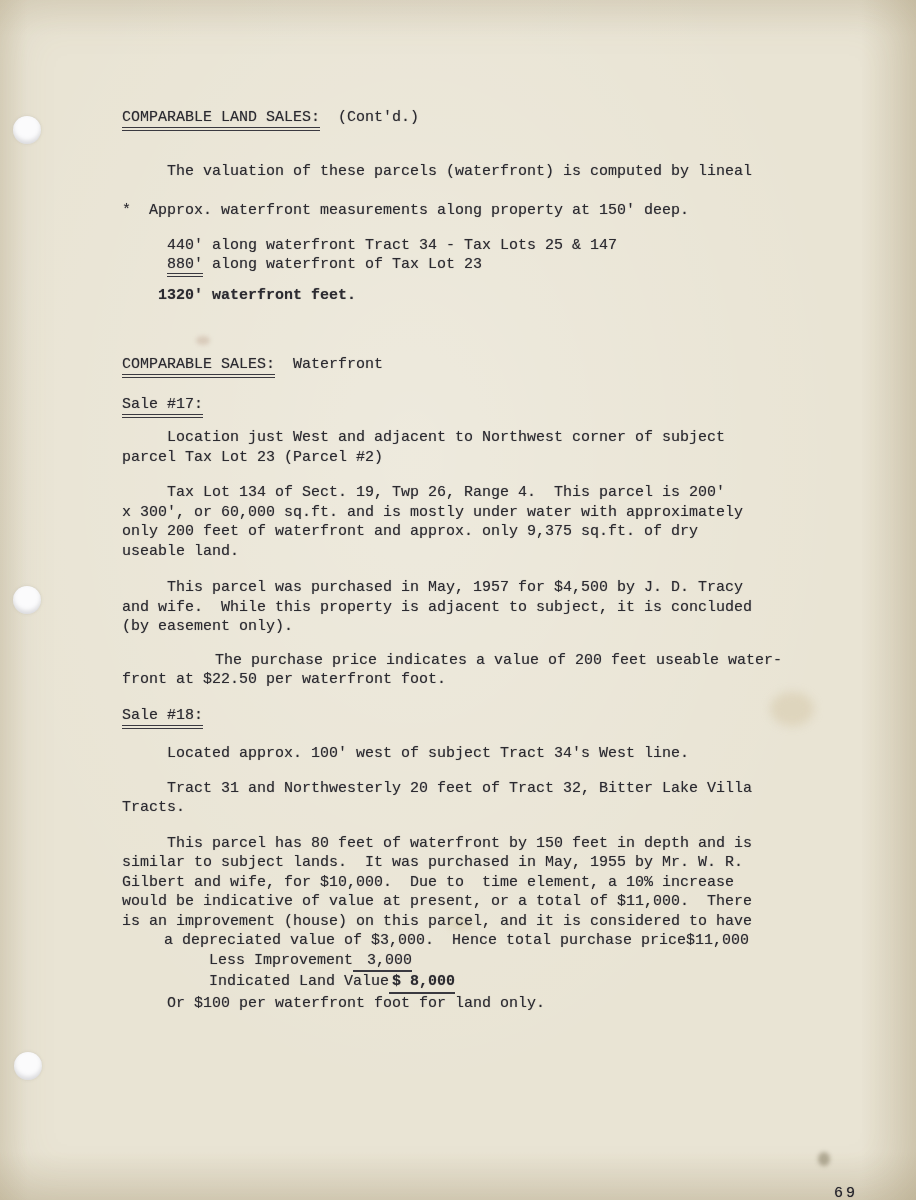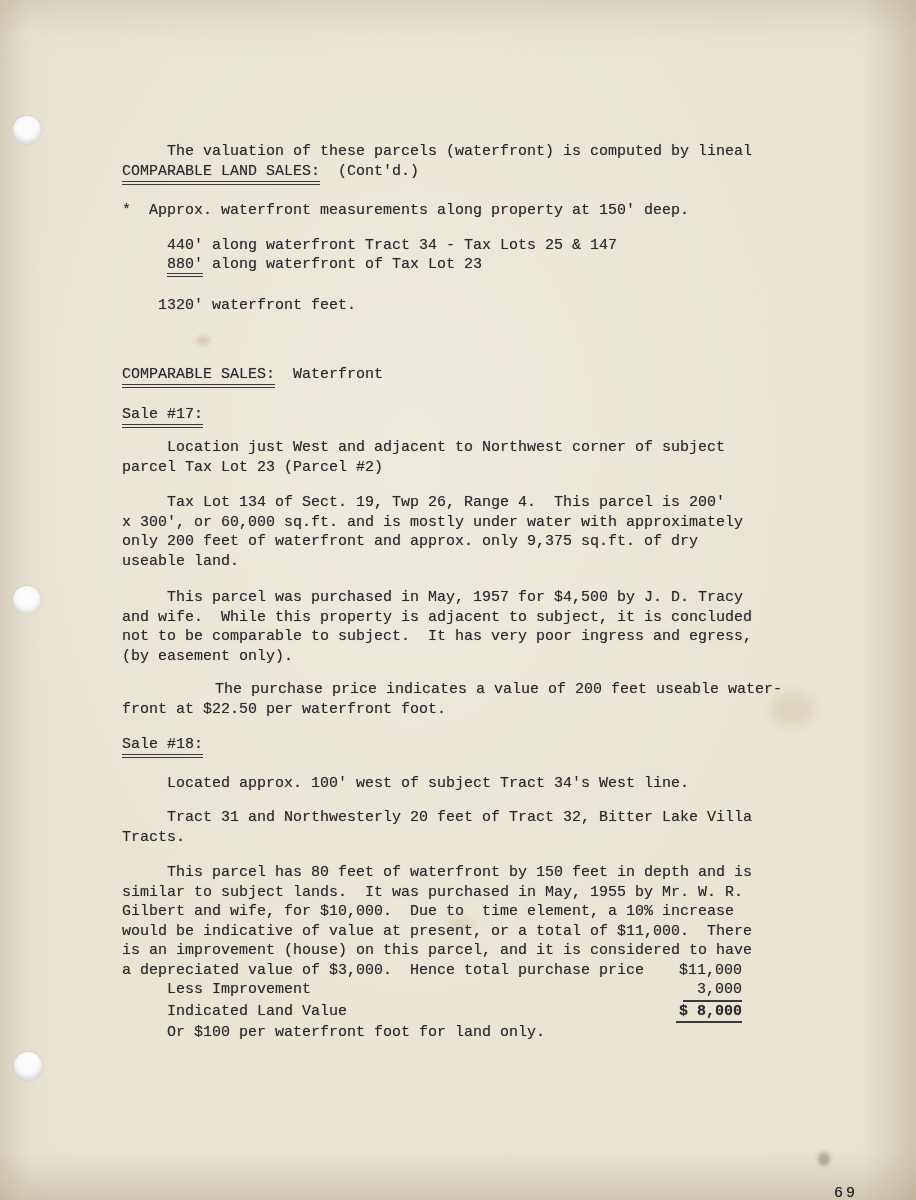--- a/index.html
+++ b/index.html
@@ -10,21 +10,21 @@
     font-size:15px;line-height:19.5px;color:#2b2a30;
     background:
       radial-gradient(ellipse at 45% 38%, rgba(255,255,255,0.22), rgba(255,255,255,0) 62%),
       linear-gradient(to right, rgba(185,170,135,0.22), rgba(0,0,0,0) 3%, rgba(0,0,0,0) 94%, rgba(180,165,130,0.35)),
       linear-gradient(to bottom, rgba(185,170,135,0.16), rgba(0,0,0,0) 3%, rgba(0,0,0,0) 96%, rgba(180,165,130,0.30)),
       #e9e4d4;
     box-shadow: inset 0 0 55px rgba(120,105,70,0.18);
   }
   .content{position:absolute;left:122px;top:108px;width:660px;}
   .line{white-space:pre;text-shadow:0 0 1px rgba(43,42,48,0.45);}
-  .acct{display:flex;justify-content:space-between;width:620px;white-space:pre;text-shadow:0 0 1px rgba(43,42,48,0.45);}
+  .acct{display:flex;justify-content:flex-start;width:620px;white-space:pre;text-shadow:0 0 1px rgba(43,42,48,0.45);margin-left:42px;}
   .u-head{border-bottom:4px double #3a3940;padding-bottom:1px;}
   .u-sum{border-bottom:4px double #3a3940;}
   .u-rule{border-bottom:2px solid #3a3940;}
   .pad-l{padding-left:14px;}
   .pad-s{padding-left:3px;font-weight:bold;}
   .hole{position:absolute;width:28px;height:28px;border-radius:50%;
     background:#fbfbfc;
     box-shadow: inset 0 -3px 4px rgba(165,165,172,0.38), 0 0 3px rgba(205,200,185,0.9);}
   .pagenum{position:absolute;left:834px;top:1184px;font-size:15px;letter-spacing:3px;
     color:#23222a;text-shadow:0 0 1px rgba(35,34,42,0.5);}
@@ -43,46 +43,45 @@
   <div class="hole" style="left:13px;top:586px;"></div>
   <div class="hole" style="left:14px;top:1052px;"></div>
 
   <div class="stain stain-a"></div>
   <div class="stain stain-b"></div>
   <div class="stain stain-c"></div>
   <div class="stain stain-d"></div>
 
   <div class="content">
 
+    <div class="line"><span class="u-head">COMPARABLE LAND SALES:</span><span>  (Cont'd.)</span></div>
+
     <div class="line" style="margin-top:34px;">     The valuation of these parcels (waterfront) is computed by lineal</div>
-
-    <div class="line"><span class="u-head">COMPARABLE LAND SALES:</span><span>  (Cont'd.)</span></div>
 
     <div class="line" style="margin-top:20px;">*  Approx. waterfront measurements along property at 150' deep.</div>
 
     <div class="line" style="margin-top:15px;">     440' along waterfront Tract 34 - Tax Lots 25 &amp; 147</div>
     <div class="line"><span>     </span><span class="u-sum">880'</span><span> along waterfront of Tax Lot 23</span></div>
 
-    <div class="line" style="margin-top:21px;">    1320' waterfront feet.</div>
+    <div class="line" style="margin-top:11px;font-weight:bold;">    1320' waterfront feet.</div>
 
     <div class="line" style="margin-top:50px;"><span class="u-head">COMPARABLE SALES:</span><span>  Waterfront</span></div>
 
     <div class="line" style="margin-top:20px;"><span class="u-head">Sale #17:</span></div>
 
     <div class="line" style="margin-top:14px;">     Location just West and adjacent to Northwest corner of subject</div>
     <div class="line">parcel Tax Lot 23 (Parcel #2)</div>
 
     <div class="line" style="margin-top:16px;">     Tax Lot 134 of Sect. 19, Twp 26, Range 4.  This parcel is 200'</div>
     <div class="line">x 300', or 60,000 sq.ft. and is mostly under water with approximately</div>
     <div class="line">only 200 feet of waterfront and approx. only 9,375 sq.ft. of dry</div>
     <div class="line">useable land.</div>
 
     <div class="line" style="margin-top:17px;">     This parcel was purchased in May, 1957 for $4,500 by J. D. Tracy</div>
     <div class="line">and wife.  While this property is adjacent to subject, it is concluded</div>
-    <div class="line">not to be comparable to subject.  It has very poor ingress and egress,</div>
     <div class="line">(by easement only).</div>
 
     <div class="line" style="margin-top:14px;text-align:right;">     The purchase price indicates a value of 200 feet useable water-</div>
     <div class="line">front at $22.50 per waterfront foot.</div>
 
     <div class="line" style="margin-top:16px;"><span class="u-head">Sale #18:</span></div>
 
     <div class="line" style="margin-top:19px;">     Located approx. 100' west of subject Tract 34's West line.</div>
 
     <div class="line" style="margin-top:15px;">     Tract 31 and Northwesterly 20 feet of Tract 32, Bitter Lake Villa</div>

